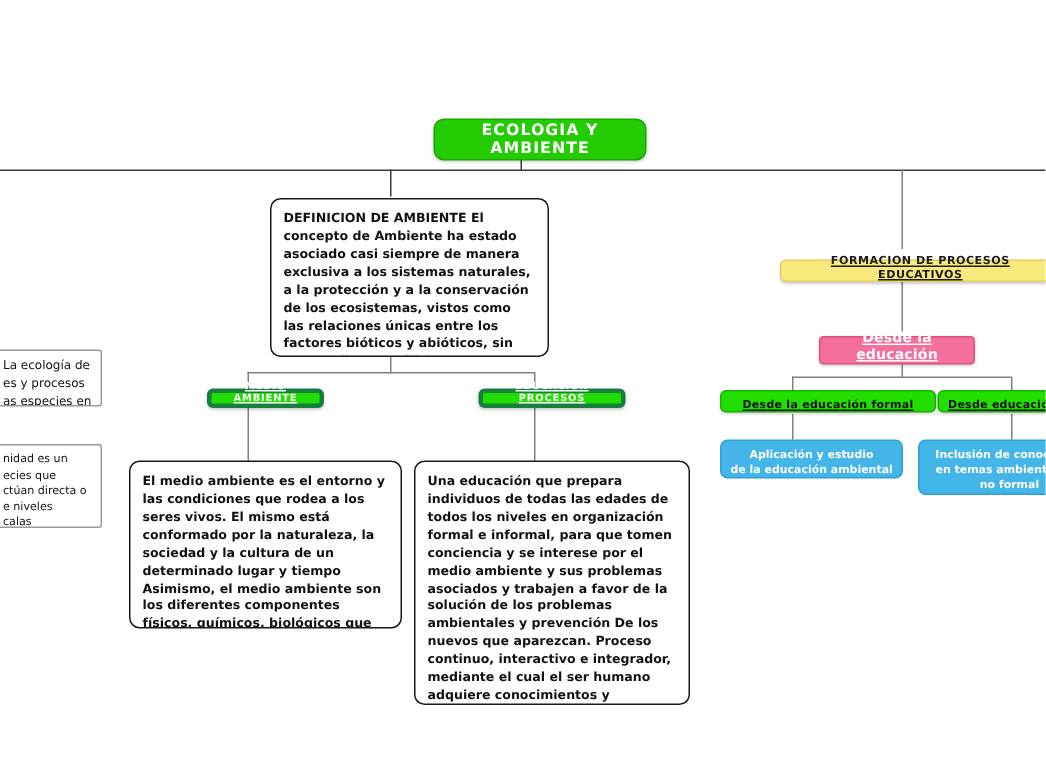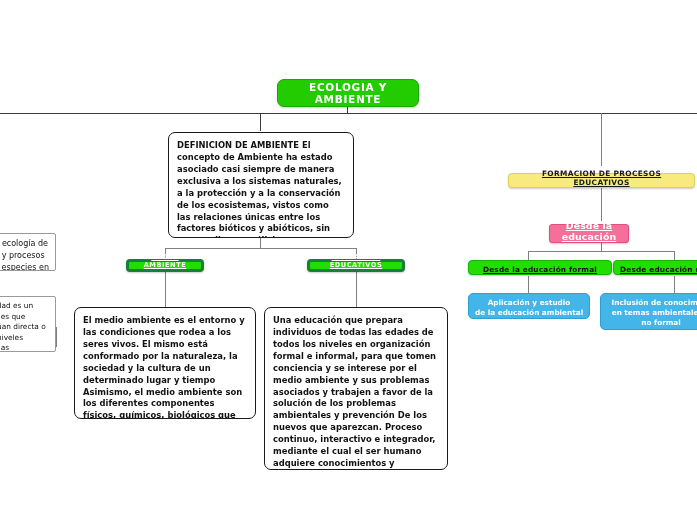--- a/index.html
+++ b/index.html
@@ -27,20 +27,21 @@
     background: #808080;
     z-index: 1;
   }
   .conn-h { height: 1px; }
   .conn-v { width: 1px; }
   .conn-dark { background: #3a3a3a; }
   .node {
     position: absolute;
     box-sizing: border-box;
     z-index: 3;
+    margin-left: 12px;
   }
   
   .root-node {
     background: #22cc00;
     border: 1px solid #18a800;
     border-radius: 7px;
     color: #ffffff;
     font-size: 10.5px;
     font-weight: bold;
     letter-spacing: 0.7px;
@@ -184,36 +185,36 @@
     <div>e niveles</div>
     <div>calas</div>
 
   </div>
 
   <div class="node pill pill-green" style="left:126px; top:259px; width:78px; height:13px;">
     <span>MEDIO AMBIENTE</span>
   </div>
 
   <div class="node pill pill-green" style="left:307px; top:259px; width:98px; height:13px;">
-    <span>EDUCACION EDUCATIVOS</span>
+    <span>EDUCACION PROCESOS</span>
   </div>
 
   <div class="node text-box heavy" style="left:74px; top:307px; width:182px; height:112px;">
     <span>El medio ambiente es el entorno y las condiciones que rodea a los seres vivos. El mismo  está conformado por la naturaleza, la sociedad y la cultura de un determinado lugar y  tiempo Asimismo, el medio ambiente son los diferentes componentes físicos, químicos,  biológicos que actúan directamente o indirectamente en los individuos o el medio en que  viven.</span>
   </div>
 
   <div class="node text-box heavy" style="left:264px; top:307px; width:184px; height:163px;">
     <span>Una educación que prepara individuos de todas las edades de todos los niveles en organización formal e informal, para que tomen conciencia y se interese por el medio  ambiente y sus problemas asociados y trabajen a favor de la solución de los problemas  ambientales y prevención De los nuevos que aparezcan. Proceso continuo, interactivo e integrador, mediante el cual el ser humano adquiere conocimientos y experiencias, los  comprende y analiza, los internaliza y los traduce en comportamientos, valores y  actitudes que lo preparen para participar protagónicamente en la gestión del ambiente y  el desarrollo sustentable.</span>
   </div>
 
   <div class="node pill pill-yellow" style="left:508px; top:173px; width:187px; height:15px;">
     <span>FORMACION DE PROCESOS EDUCATIVOS</span>
   </div>
 
-  <div class="node pill pill-pink" style="left:549px; top:224px; width:80px; height:19px;">
+  <div class="node pill pill-pink" style="left:534px; top:224px; width:104px; height:19px;">
     <span>Desde la educación</span>
   </div>
 
   <div class="node pill pill-green-2" style="left:468px; top:260px; width:144px; height:15px;">
     <span>Desde la  educación formal</span>
   </div>
 
   <div class="node pill pill-green-2" style="left:613px; top:260px; width:121px; height:15px; justify-content:flex-start;">
     <span>Desde educación no</span>
   </div>

